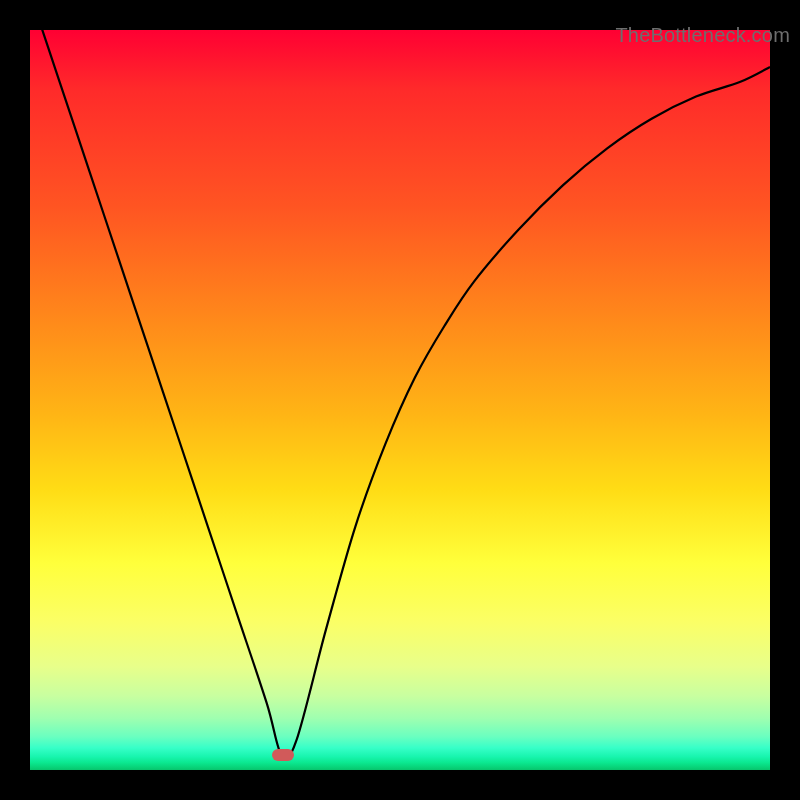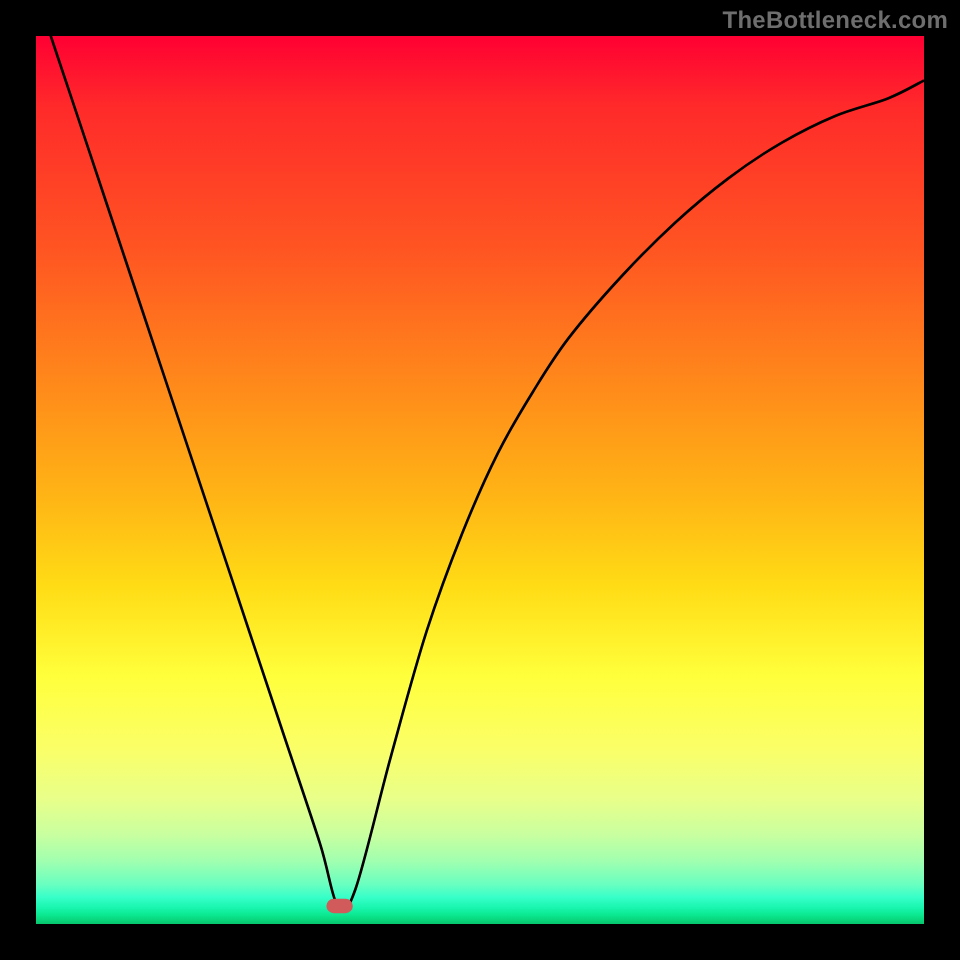--- a/index.html
+++ b/index.html
@@ -38,25 +38,25 @@
       #6affc0 95.5%,
       #37ffc8 97%,
       #18f5ae 98.2%,
       #0be890 99%,
       #08d47a 99.6%,
       #07c56d 100%
     );
   }
   .watermark {
     position: absolute;
-    top: 6px;
+    top: 24px;
     right: 10px;
     color: #6e6e6e;
     font-size: 20px;
-    font-weight: 700;
+    font-weight: 400;
     letter-spacing: 0.2px;
     z-index: 5;
   }
   svg.curve {
     position: absolute;
     left: 0;
     top: 0;
     width: 740px;
     height: 740px;
     z-index: 2;

